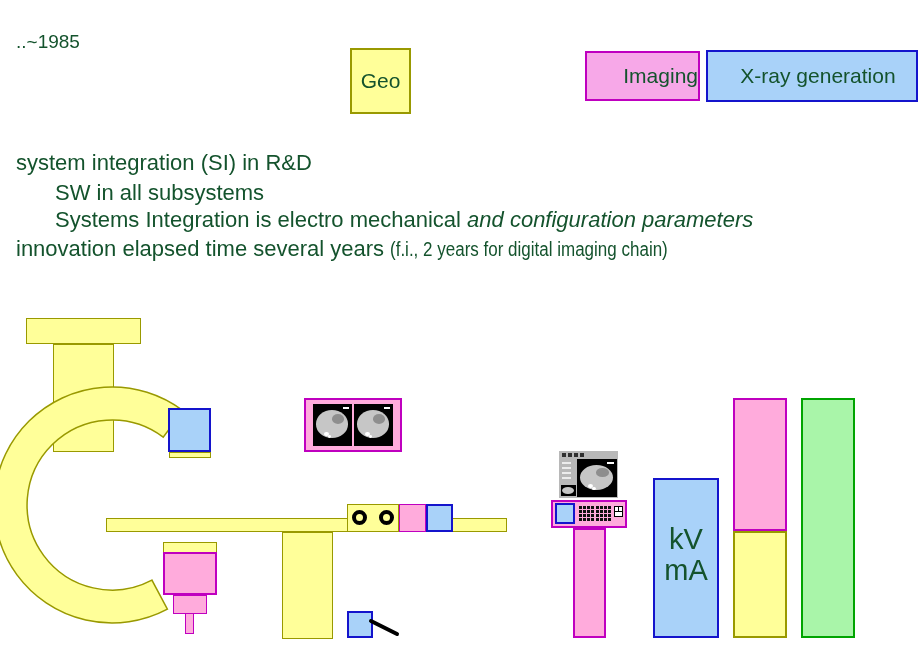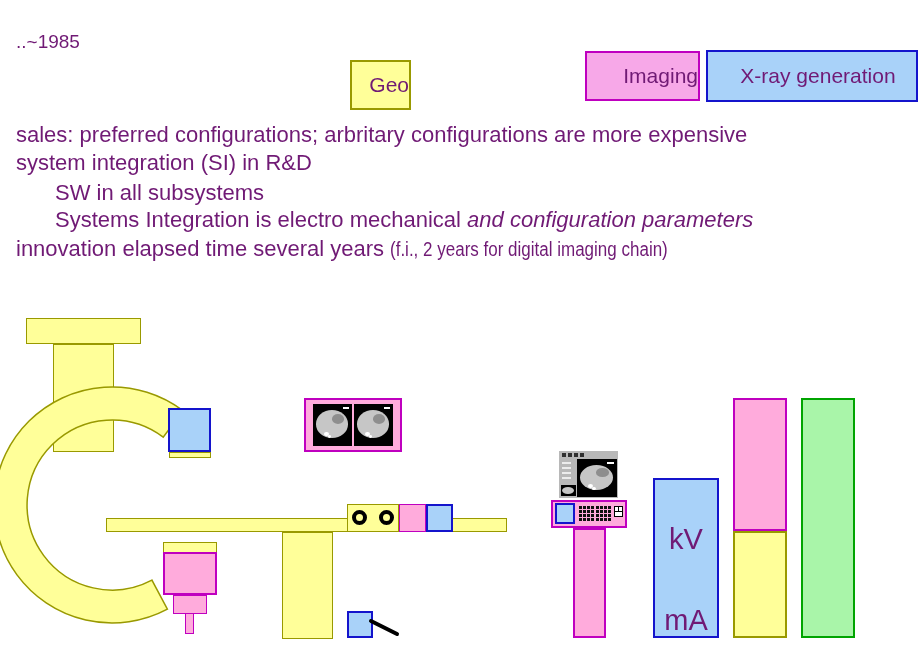--- a/index.html
+++ b/index.html
@@ -1,27 +1,27 @@
 <!DOCTYPE html>
 <html style="--yellow-fill: #FFFF99; --yellow-border: #999900; --green-fill: #A9F5A9; --green-border: #00A400; --pink-fill: #FFABDC; --pink-border: #BF00BF; --imaging-fill: #F7A8E8; --blue-fill: #A9D2F9; --blue-border: #1414CC; --bezel-gray: #B8B8B8; --screen-black: #000000;"><head>
 <meta charset="utf-8">
 <style>
   html,body { margin:0; padding:0; background:#fff; }
   .slide {
     position:relative; width:920px; height:660px; background:#fff;
-    overflow:hidden; font-family:"Liberation Sans","DejaVu Sans",sans-serif; color:#701a75;border-radius:24px;
+    overflow:hidden; font-family:"Liberation Sans","DejaVu Sans",sans-serif; color:#14532d;border-radius:24px;
   }
   .abs { position:absolute; box-sizing:border-box; }
   .txt { position:absolute; white-space:nowrap; }
 
   
   .yl { background:var(--yellow-fill,#FFFF99); border:1.5px solid var(--yellow-border,#999900); }
   .pk { background:var(--pink-fill,#FFABDC); border:2px solid var(--pink-border,#BF00BF); }
   .pk-thin { background:var(--pink-fill,#FFABDC); border:1.5px solid var(--pink-border,#BF00BF); }
-  .bl { background:var(--blue-fill,#A9D2F9); border:2px solid var(--blue-border,#1414CC);justify-content:space-between; }
+  .bl { background:var(--blue-fill,#A9D2F9); border:2px solid var(--blue-border,#1414CC); }
   .gr { background:var(--green-fill,#A9F5A9); border:2px solid var(--green-border,#00A400); }
 
   
   .legend-box { display:flex; align-items:center; justify-content:center;
     font-size:21px; }
   .leg-yellow { background:var(--yellow-fill,#FFFF99); border:2px solid var(--yellow-border,#999900); }
   .leg-green  { background:var(--green-fill,#A9F5A9);  border:2px solid var(--green-border,#00A400); }
   .leg-imaging{ background:var(--imaging-fill,#F7A8E8); border:2px solid var(--pink-border,#BF00BF);justify-content:flex-end; }
   .leg-blue   { background:var(--blue-fill,#A9D2F9);  border:2px solid var(--blue-border,#1414CC);padding-left:12px; }
 
@@ -61,31 +61,30 @@
   .kv-box { display:flex; flex-direction:column; align-items:center;
      padding-top:44px; font-size:29px; line-height:31px; }
 </style>
 </head>
 <body>
 
 <div class="slide">
 
   <div class="txt" style="left:16px; top:31px; font-size:19px;">..~1985</div>
 
-  <div class="abs legend-box leg-yellow" style="left:350px; top:60px; width:61px; height:50px;justify-content:flex-end;">
+  <div class="abs legend-box leg-yellow" style="left:350px; top:48px; width:61px; height:66px;">
     <span>Geo</span>
   </div>
   <div class="abs legend-box leg-imaging" style="left:585px; top:51px; width:115px; height:50px;">
     <span>Imaging</span>
   </div>
   <div class="abs legend-box leg-blue" style="left:706px; top:50px; width:212px; height:52px;">
     <span>X-ray generation</span>
   </div>
 
-  <div class="txt" style="left:16px; top:122px; font-size:22px;">sales: preferred configurations; arbritary configurations are more expensive</div>
   <div class="txt" style="left:16px; top:150px; font-size:22px;">system integration (SI) in R&amp;D</div>
   <div class="txt" style="left:55px; top:180px; font-size:22px;">SW in all subsystems</div>
   <div class="txt" style="left:55px; top:207px; font-size:22px;"><span>Systems Integration is electro mechanical </span><span class="it">and configuration parameters</span></div>
   <div class="txt" style="left:16px; top:236px; font-size:22px;"><span>innovation elapsed time several years </span><span class="small-narrow">(f.i., 2 years for digital imaging chain)</span></div>
 
   <div class="abs yl" style="left:26px; top:318px; width:115px; height:26px;"></div>
   <div class="abs yl" style="left:53px; top:344px; width:61px; height:108px;"></div>
 
   <svg class="abs" style="left:0; top:330px;" width="260" height="330" viewBox="0 0 260 330">
     <path class="carm-arc" d="M 183 80.7 A 118 118 0 1 0 167.4 279.2 L 151.9 250.1 A 85 85 0 1 1 163.2 107.1 Z"></path>

